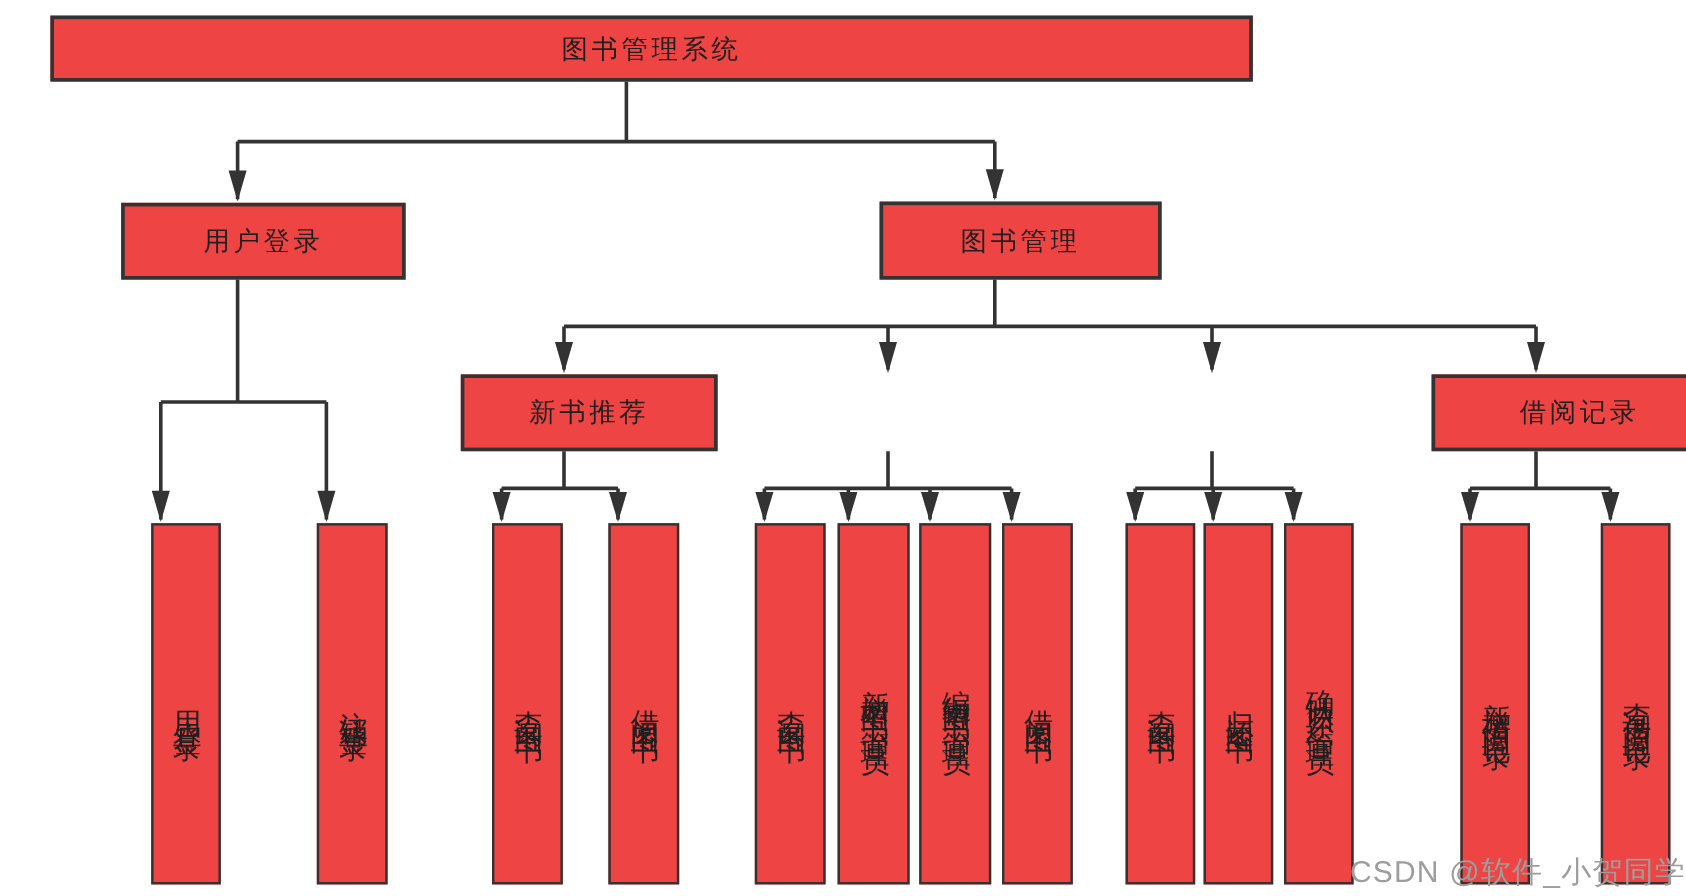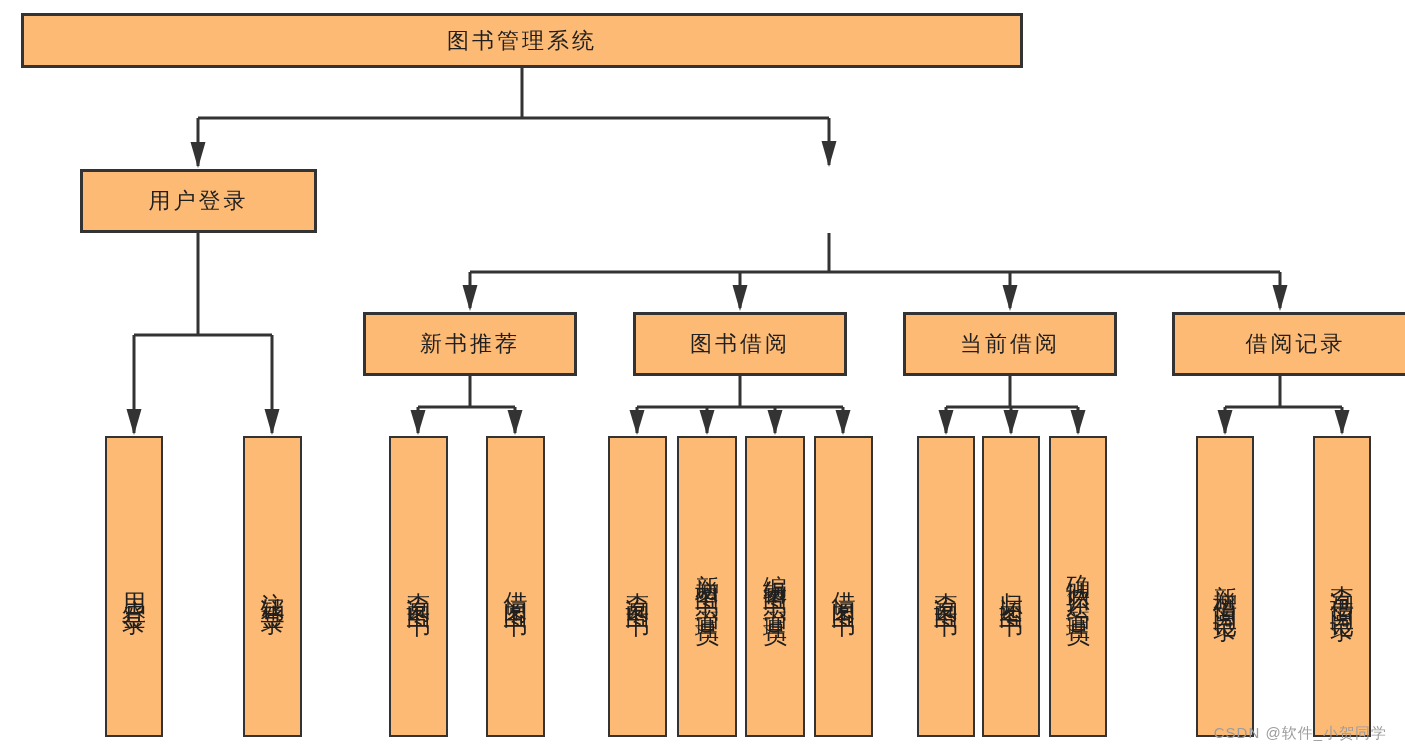--- a/index.html
+++ b/index.html
@@ -19,26 +19,27 @@
     position: absolute;
     left: 0;
     top: 0;
     width: 1405px;
     height: 747px;
     pointer-events: none;
   }
   .box {
     position: absolute;
     box-sizing: border-box;
-    background: #fdba74;
+    background: #ef4444;
     border: 3px solid #333333;
     display: flex;
     align-items: center;
     justify-content: center;
     color: #1f1f1f;
+    margin-left: 21px;
   }
   .hlabel {
     font-size: 22px;
     letter-spacing: 3px;
     white-space: nowrap;
     color: #1f1f1f;
   }
   .leaf {
     top: 436px;
     height: 301px;
@@ -48,23 +49,23 @@
     writing-mode: vertical-rl;
     text-orientation: mixed;
     font-size: 24px;
     letter-spacing: 7px;
     line-height: 1;
     color: #1f1f1f;
     white-space: nowrap;
   }
   #watermark {
     position: absolute;
-    right: 18px;
+    right: 0;
     bottom: 4px;
-    font-size: 15px;
+    font-size: 25px;
     letter-spacing: 1px;
     color: #9d9d9d;
     z-index: 5;
     white-space: nowrap;
   }
   
   #node-root        { left: 21px;  top: 13px;  width: 1002px; height: 55px; }
   
   #node-user-login  { left: 80px;  top: 169px; width: 237px;  height: 64px; }
   #node-book-mgmt   { left: 712px; top: 168px; width: 235px;  height: 65px; }
@@ -144,30 +145,27 @@
     </g>
   </svg>
 
   <div class="box" id="node-root">
     <span class="hlabel">图书管理系统</span>
   </div>
 
   <div class="box" id="node-user-login">
     <span class="hlabel">用户登录</span>
   </div>
+  <div class="box" id="node-book-mgmt">
+    <span class="hlabel">图书管理</span>
+  </div>
 
   <div class="box l3" id="node-new-book-rec">
     <span class="hlabel">新书推荐</span>
   </div>
-  <div class="box l3" id="node-book-borrow">
-    <span class="hlabel">图书借阅</span>
-  </div>
-  <div class="box l3" id="node-current-borrow">
-    <span class="hlabel">当前借阅</span>
-  </div>
   <div class="box l3" id="node-borrow-records">
     <span class="hlabel">借阅记录</span>
   </div>
 
   <div class="box leaf" id="leaf-user-login">
     <span class="vtext">用户登录</span>
   </div>
   <div class="box leaf" id="leaf-logout">
     <span class="vtext">注销登录</span>
   </div>

